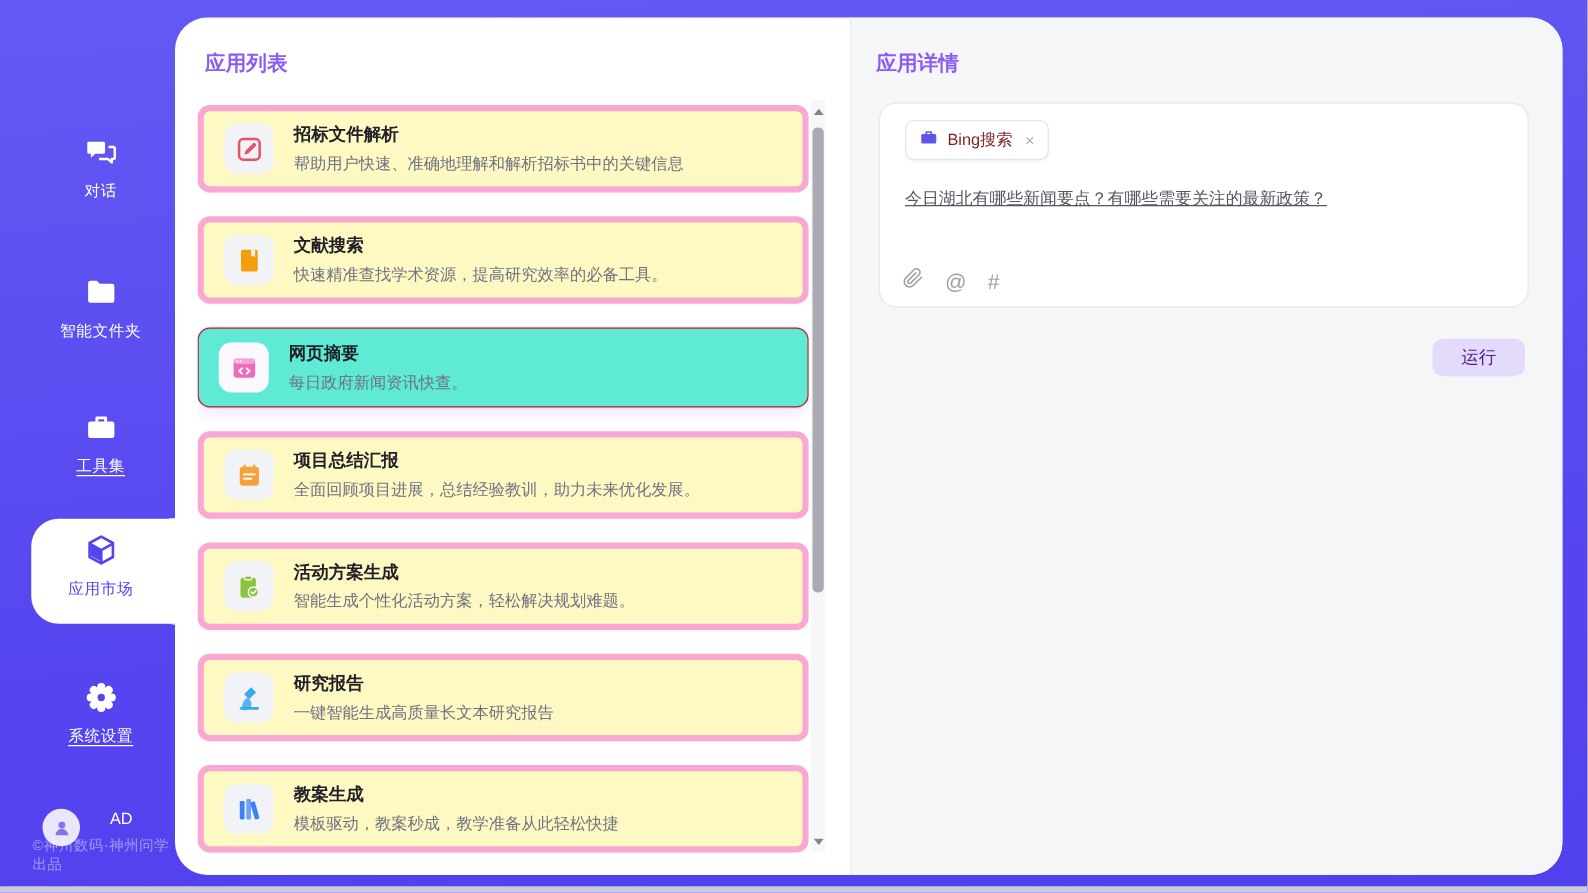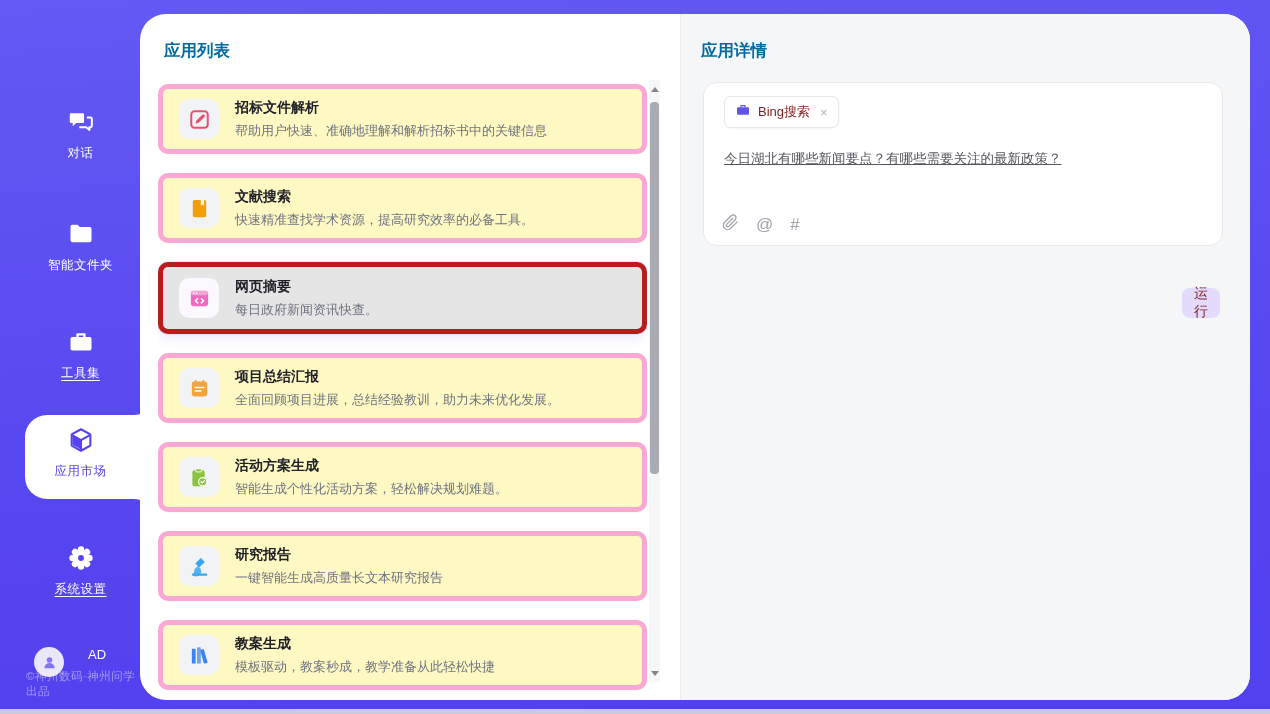--- a/index.html
+++ b/index.html
@@ -27,27 +27,27 @@
     background:radial-gradient(circle 26px at 0 0,rgba(0,0,0,0) 25.4px,#fff 26px);}
   .blob::after{content:"";position:absolute;bottom:-26px;right:0;width:26px;height:26px;
     background:radial-gradient(circle 26px at 0 100%,rgba(0,0,0,0) 25.4px,#fff 26px);}
   .user-row{position:absolute;left:34px;top:647px;display:flex;align-items:flex-start;gap:24px;cursor:pointer;}
   .avatar{width:30px;height:30px;border-radius:50%;background:#eae7fa;display:flex;align-items:center;justify-content:center;}
   .user-name{color:#fff;font-size:13px;}
   .side-footer{position:absolute;left:26px;bottom:15px;color:rgba(255,255,255,.45);font-size:11.5px;letter-spacing:.5px;}
   
   .content{position:absolute;left:140px;top:14px;width:1110px;height:686px;background:#fff;border-radius:26px;overflow:hidden;}
   .bottom-strip{position:absolute;left:0;right:0;bottom:0;height:5px;background:#cbcadd;}
-  .panel-title{position:absolute;top:26px;font-size:16.5px;font-weight:700;color:#0369a1;}
+  .panel-title{position:absolute;top:26px;font-size:16.5px;font-weight:700;color:#8b5cf6;}
   
   .list-title{left:24px;}
   .card-list{position:absolute;left:18px;top:70px;width:489px;bottom:0;overflow:hidden;}
   .card{display:flex;align-items:center;gap:16px;height:60px;border:5px solid #f9a8d4;border-radius:10px;
     padding:0 16px;margin-bottom:19px;background:#fef9c3;box-shadow:0 1px 2px rgba(20,20,40,.03);cursor:pointer;}
-  .card.selected{background:#e5e5e5;border:5px solid #b91c1c;height:62px;
+  .card.selected{background:#5eead4;border:1px solid #b91c1c;height:62px;
     box-shadow:0 0 0 1px rgba(144,97,249,.12),0 5px 12px rgba(144,97,249,.14);}
   .tile{flex:0 0 40px;width:40px;height:40px;border-radius:10px;background:#f2f3f6;display:flex;align-items:center;justify-content:center;}
   .card.selected .tile{background:#fbf8ff;}
   .card-text{display:flex;flex-direction:column;gap:5px;min-width:0;}
   .card-title{font-size:14px;font-weight:700;color:#202028;}
   .card-desc{font-size:13px;color:#6f7280;white-space:nowrap;}
   
   .scrollbar{position:absolute;left:509px;top:66px;width:11px;height:602px;background:#f7f7f9;}
   .sb-arrow{position:absolute;left:0;width:11px;height:14px;display:flex;align-items:center;justify-content:center;cursor:pointer;}
   .sb-arrow.up{top:2px;}
@@ -60,22 +60,22 @@
   .detail{position:absolute;left:540px;top:0;bottom:0;right:0;background:#f5f6f8;border-left:1px solid #ebebef;}
   .detail-title{left:20px;}
   .detail-card{position:absolute;left:22px;top:68px;width:518px;height:162px;background:#fff;border:1px solid #e7e7ec;border-radius:14px;}
   .tool-tag{position:absolute;left:20px;top:13px;display:inline-flex;align-items:center;gap:7px;height:30px;
     padding:0 10px;border:1px solid #e5e5ea;border-radius:7px;background:#fff;box-shadow:0 1px 2px rgba(0,0,0,.04);cursor:default;}
   .tool-tag .tag-label{font-size:13px;color:#7f1d1d;}
   .tool-tag .tag-close{font-size:13px;color:#aeaeb6;margin-left:3px;cursor:pointer;}
   .query-text{position:absolute;left:20px;top:66px;right:20px;font-size:13.5px;color:#55555e;line-height:20px;cursor:text;text-decoration:underline;}
   .tool-icons{position:absolute;left:18px;top:131px;display:flex;align-items:center;gap:17px;color:#9fa0aa;}
   .tool-icons .glyph{font-size:17px;line-height:17px;cursor:pointer;}
-  .run-btn{position:absolute;right:30px;top:274px;width:38px;height:30px;border:none;border-radius:8px;
-    background:#e4dafb;color:#7f1d1d;font-size:14px;font-family:inherit;cursor:pointer;display:flex;align-items:center;justify-content:center;}
+  .run-btn{position:absolute;right:30px;top:257px;width:74px;height:30px;border:none;border-radius:8px;
+    background:#e4dafb;color:#4c1d95;font-size:14px;font-family:inherit;cursor:pointer;display:flex;align-items:center;justify-content:center;}
 </style>
 </head>
 <body>
 
 <div class="sidebar">
 
   <nav>
       <div class="nav-item">
         <div class="nav-icon"><svg width="28" height="28" viewBox="0 0 24 24">
             <path d="M3.4 4.6h10.2a1 1 0 0 1 1 1v6.3a1 1 0 0 1-1 1H8l-3.1 2.7v-2.7H3.4a1 1 0 0 1-1-1V5.6a1 1 0 0 1 1-1z" fill="currentColor"></path>

